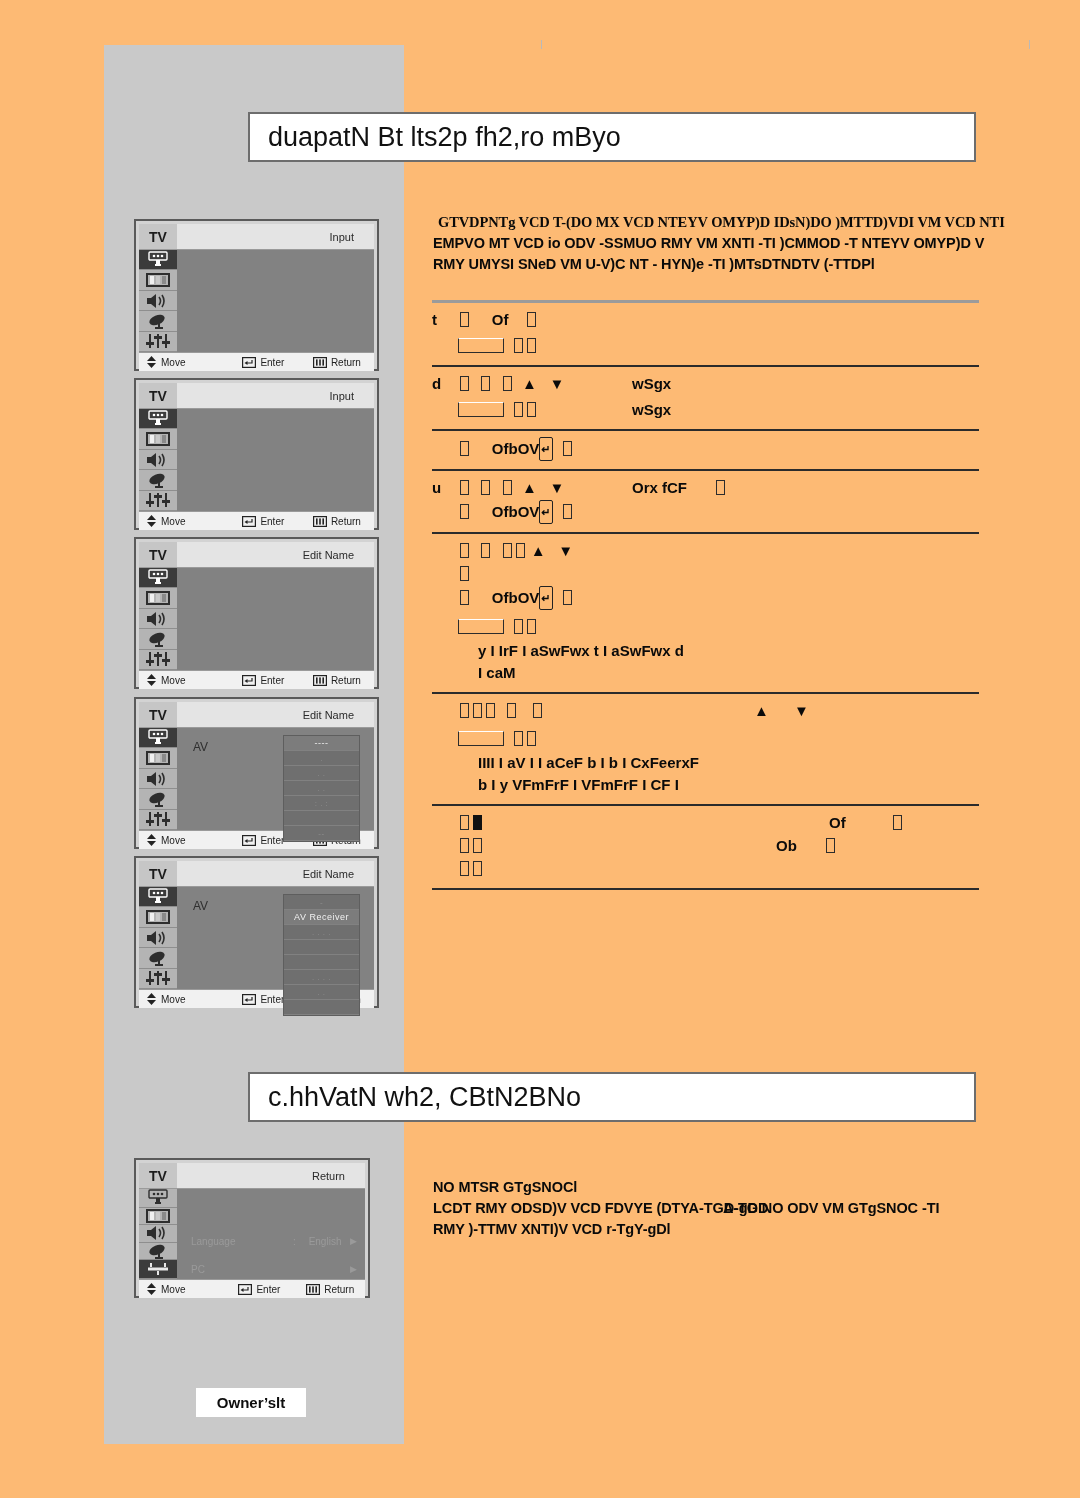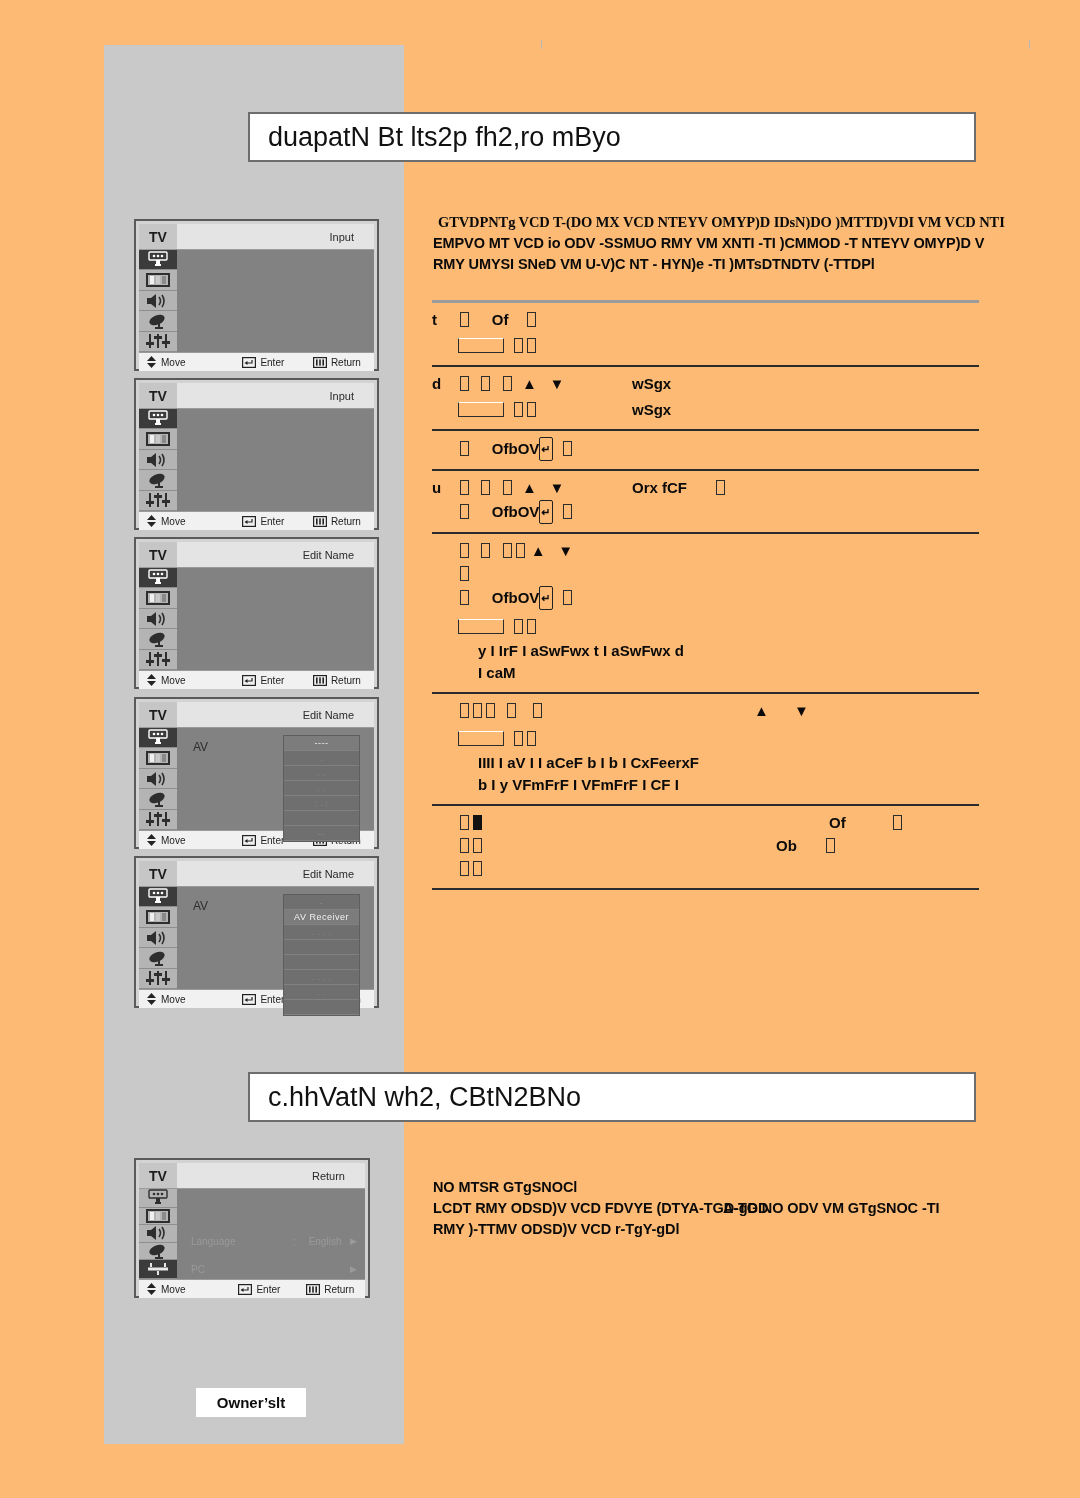--- a/index.html
+++ b/index.html
@@ -769,21 +769,21 @@
 
     <div class="rule dark"></div>
   </div>
 
   <div class="section-head" style="left:248px;top:1072px;width:728px;height:50px;">
     <span class="title">c.hhVatN wh2, CBtN2BNo</span>
   </div>
 
   <div class="body-para" style="left:433px;top:1177px;">NO MTSR GTgSNOCl</div>
   <div class="body-para" style="left:433px;top:1198px;">LCDT RMY ODSD)V VCD FDVYE (DTYA-TGD-gD  NO ODV VM GTgSNOC -TI</div>
-  <div class="body-para" style="left:433px;top:1219px;">RMY )-TTMV ODSD)V VCD r-TgY-gDl</div>
+  <div class="body-para" style="left:433px;top:1219px;">RMY )-TTMV XNTI)V VCD r-TgY-gDl</div>
   <div class="body-para" style="left:723px;top:1198px;">A-TGD</div>
 
   <div class="osd" style="left:134px;top:1158px;width:236px;height:140px;">
     <div class="osd-inner">
       <div class="osd-titlebar">
         <div class="osd-tv">TV</div>
         <div class="osd-screen-title">Return</div>
       </div>
       <div class="osd-body">
         <div class="osd-rail">

